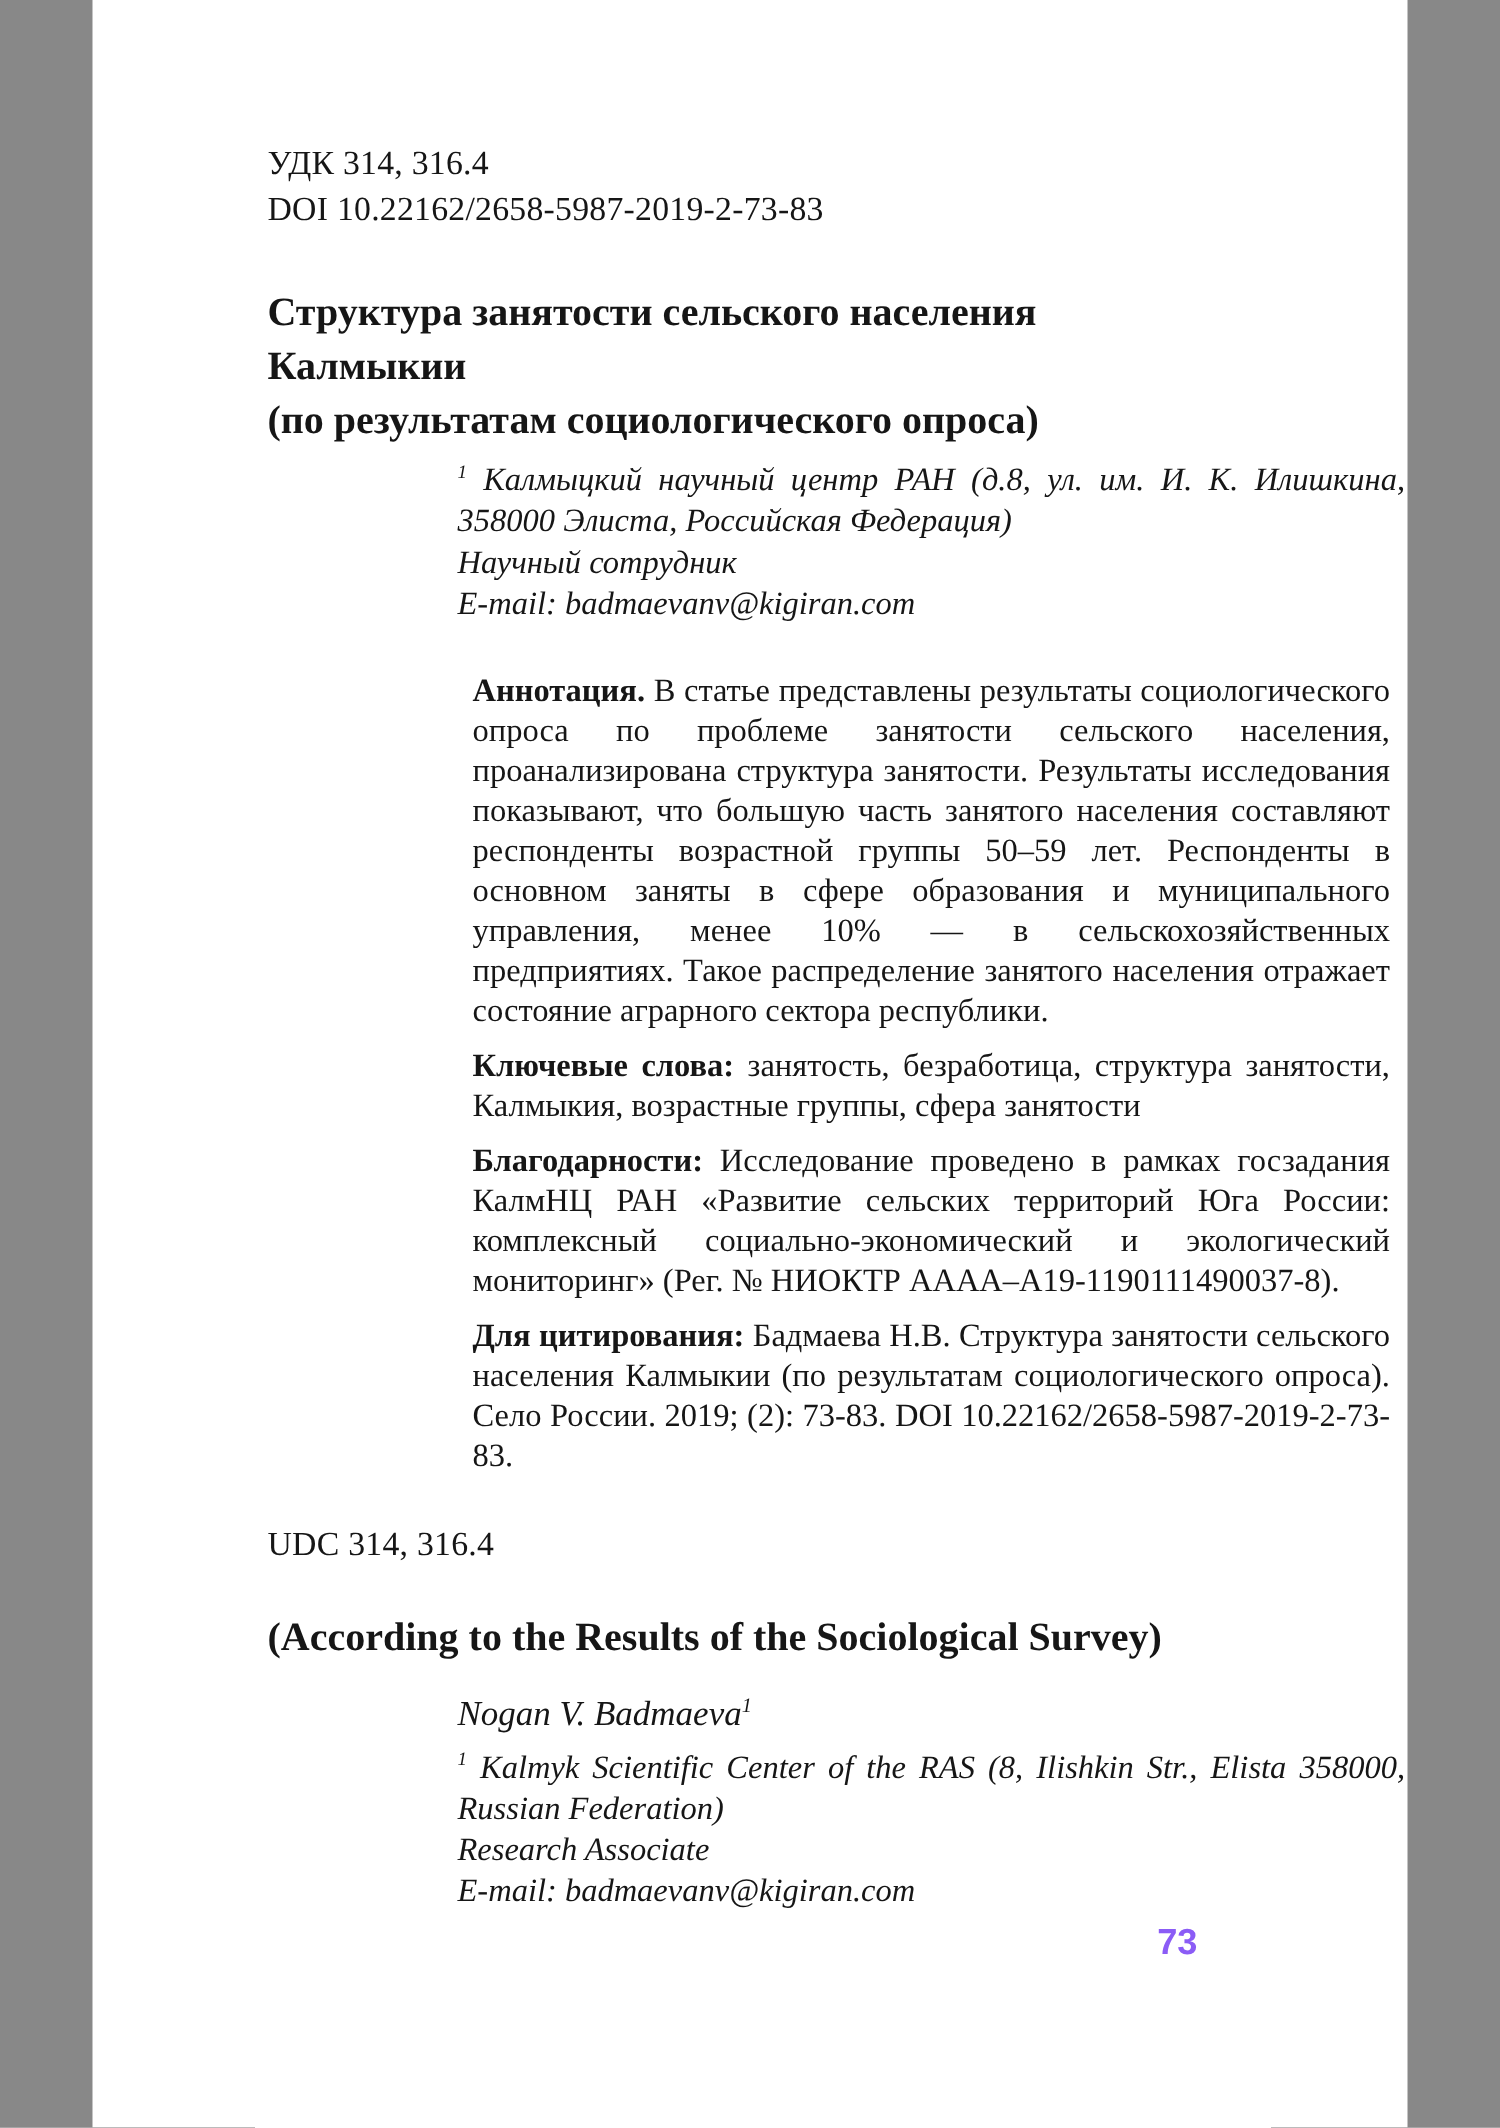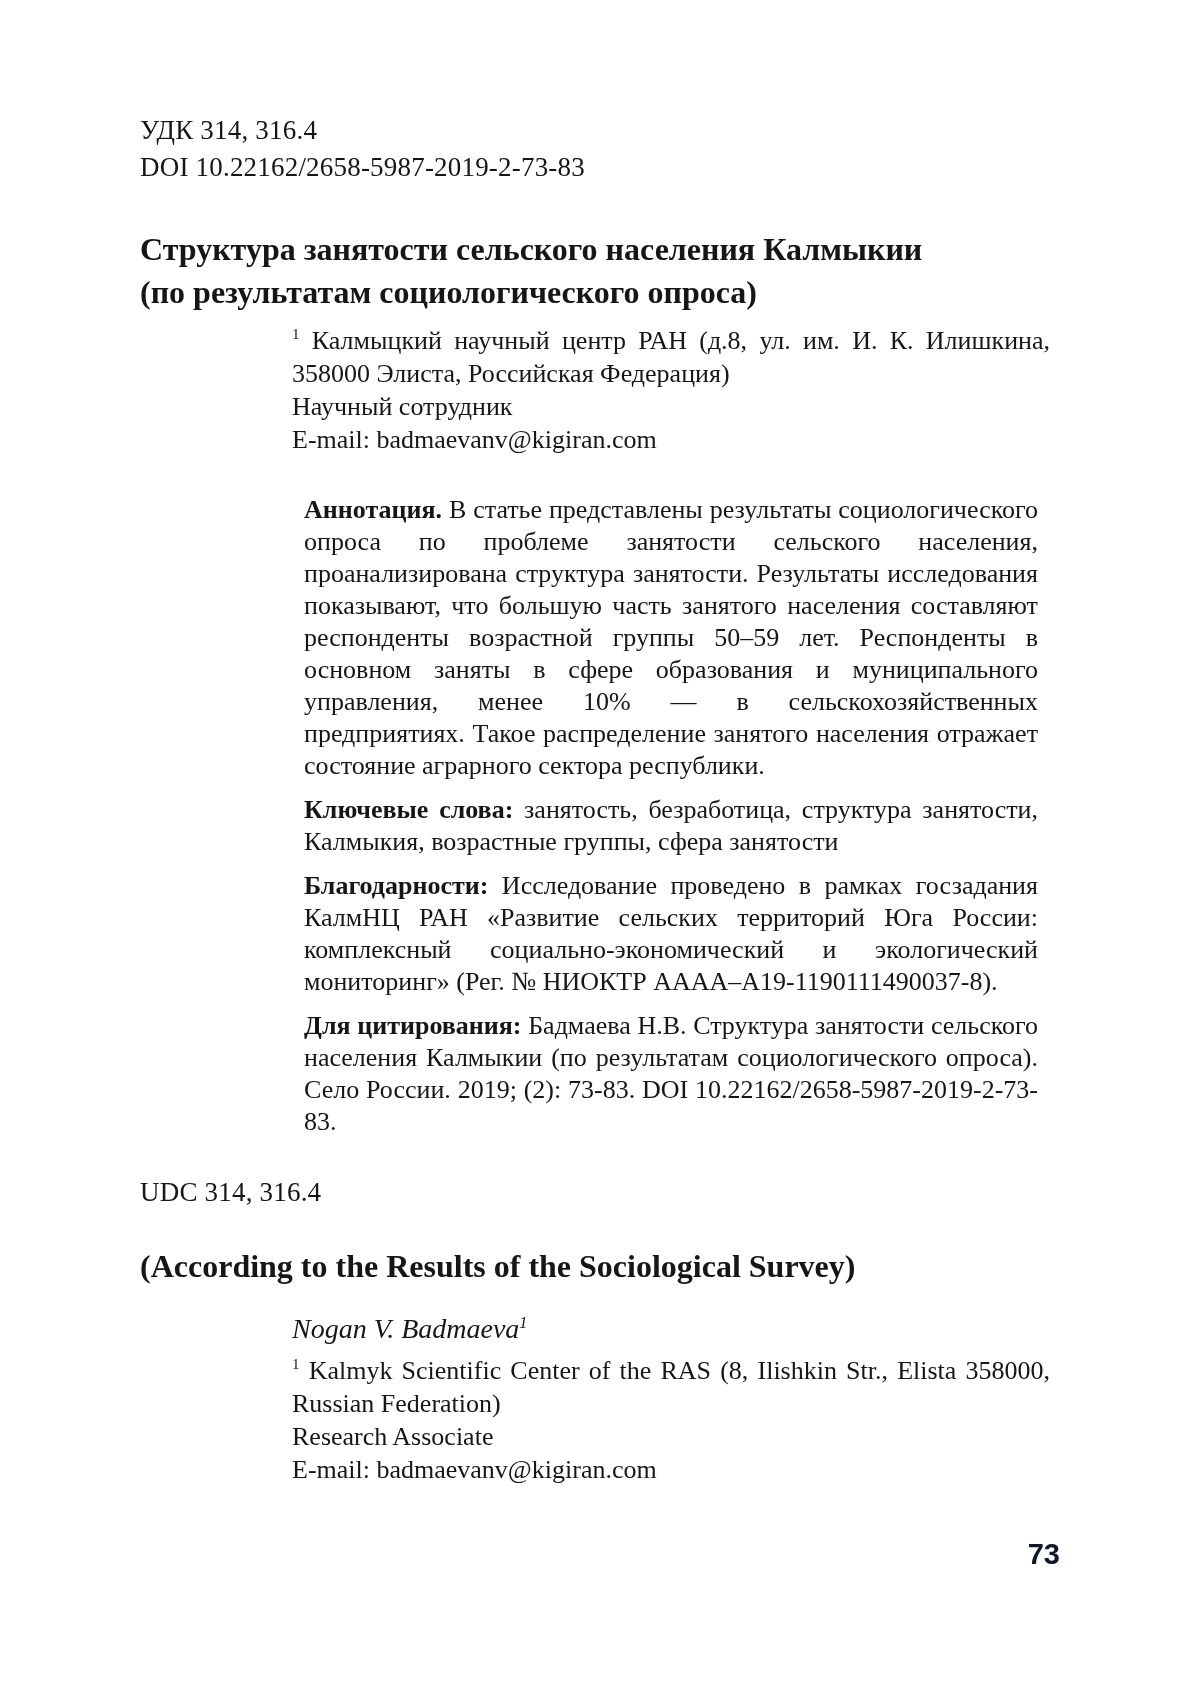--- a/index.html
+++ b/index.html
@@ -1,18 +1,18 @@
 <!DOCTYPE html>
 <html><head>
 <meta charset="utf-8">
 <style>
   html, body { margin: 0; padding: 0; background: #888; }
   .sheet {
     position: relative;
-    width: 1200px;
+    width: 1052px;
     height: 1702px;
     margin: 0 auto;
     background: #ffffff;
     color: #161616;
     font-family: "Liberation Serif", serif;
     overflow: hidden;
   }
   .content { padding: 112px 150px 0 140px; }
 
   .meta-line {
@@ -31,21 +31,21 @@
   .article-title .title-line { display: block; }
 
   .indent { margin-left: 152px; width: 758px; }
 
   .author-line {
     margin: 38px 0 0 0;
     font-style: italic;
     font-size: 28px;
     line-height: 34px;
   }
-  .affil-block p { margin: 0; font-size: 26px; line-height: 33px; }
+  .affil-block p { margin: 0; font-size: 26px; line-height: 33px; font-style: italic; }
   .affil-block p.affiliation { margin-top: 10px; text-align: justify; }
 
   .abstract-block { margin-top: 38px; }
   .abstract-block p {
     margin: 12px;
     font-size: 26px;
     line-height: 32px;
     text-align: justify;
   }
   .bold { font-weight: bold; }
@@ -55,25 +55,25 @@
 
   sup {
     font-size: 0.58em;
     vertical-align: super;
     line-height: 0;
   }
 
   .page-number {
     position: absolute;
     top: 1538px;
-    right: 140px;
+    right: 168px;
     font-family: "Liberation Sans", sans-serif;
     font-size: 29px;
     font-weight: bold;
-    color: #0f172a;
+    color: #8b5cf6;
   }
 </style>
 </head>
 <body>
 
 <div class="sheet">
   <div class="content">
 
     <div class="meta-line">УДК 314, 316.4</div>
     <div class="meta-line">DOI 10.22162/2658-5987-2019-2-73-83</div>

